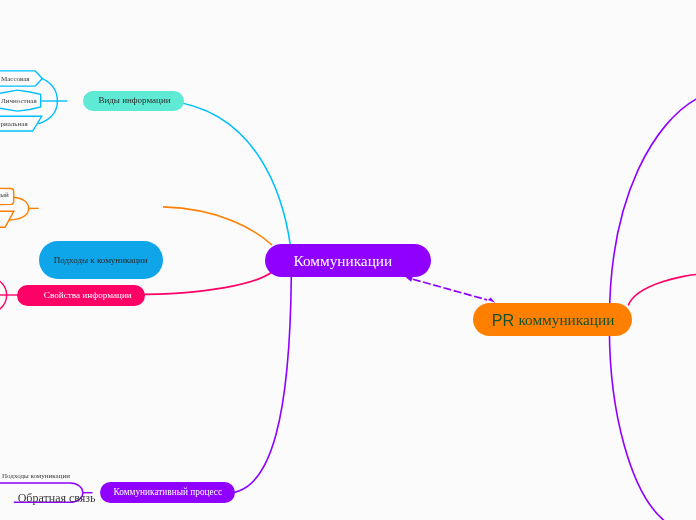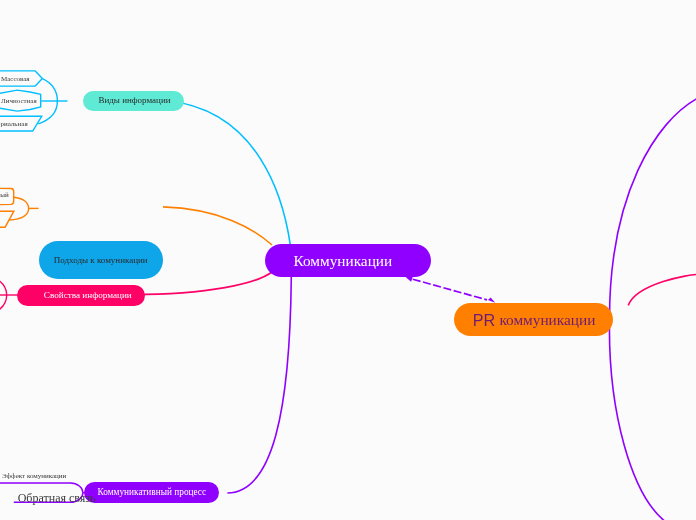--- a/index.html
+++ b/index.html
@@ -66,32 +66,32 @@
   </div>
 
   <div class="node" style="left:38.8px;top:197.4px;width:123.8px;height:38px;background:#0ea5e9;color:#2b2b2b;font-size:9px;margin-top:44px;">
     <span>Подходы к комуникации</span>
   </div>
 
   <div class="node" style="left:17.2px;top:285.2px;width:115.2px;height:21.1px;background:#FF0066;color:#fff;font-size:9.2px;padding-left:13px;">
     <span>Свойства информации</span>
   </div>
 
-  <div class="node" style="left:84px;top:482.4px;width:134.6px;height:20.3px;background:#9000FF;color:#fff;font-size:9.3px;padding-left:1px;box-sizing:border-box;">
+  <div class="node" style="left:100px;top:482.4px;width:134.6px;height:20.3px;background:#9000FF;color:#fff;font-size:9.3px;padding-left:1px;box-sizing:border-box;">
     <span>Коммуникативный процесс</span>
   </div>
 
   <div class="node" style="left:265px;top:244.4px;width:165.7px;height:32.7px;background:#9000FF;color:#fff;font-size:15.3px;padding-right:10px;box-sizing:border-box;">
     <span>Коммуникации</span>
   </div>
 
-  <div class="node" style="left:454px;top:302.9px;width:159.1px;height:32.8px;background:#FF8000;color:#701a75;font-size:15.3px;padding-left:1px;box-sizing:border-box;">
+  <div class="node" style="left:473px;top:302.9px;width:159.1px;height:32.8px;background:#FF8000;color:#14532d;font-size:15.3px;padding-left:1px;box-sizing:border-box;">
     <span style="font-family:'Liberation Sans',sans-serif;font-size:16.2px;margin-right:4.2px;position:relative;top:0.5px;">PR</span>
     <span style="position:relative;top:0px;">коммуникации</span>
   </div>
 
   <div class="leaf-text" style="left:1px;top:75.6px;font-size:7px;">Массовая</div>
   <div class="leaf-text" style="left:1px;top:98.4px;font-size:7px;">Личностная</div>
   <div class="leaf-text" style="left:-14.9px;top:121px;font-size:7px;">Материальная</div>
   <div class="leaf-text" style="left:-25.5px;top:192.3px;font-size:7px;">Системный</div>
   <div class="leaf-text" style="left:17.7px;top:491.8px;font-size:12px;">Обратная связь</div>
-  <div class="leaf-text" style="left:2px;top:473px;font-size:7px;">Эффект комуникации</div>
+  <div class="leaf-text" style="left:2px;top:473px;font-size:7px;">Подходы комуникации</div>
 </div>
 
 </body></html>

